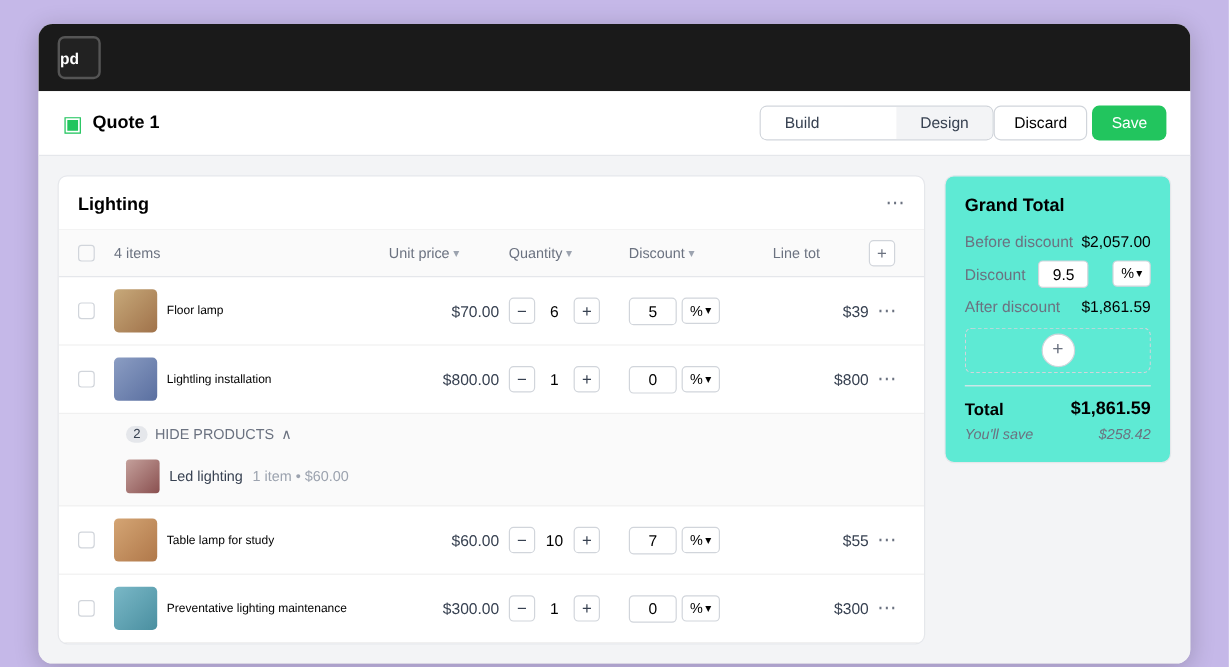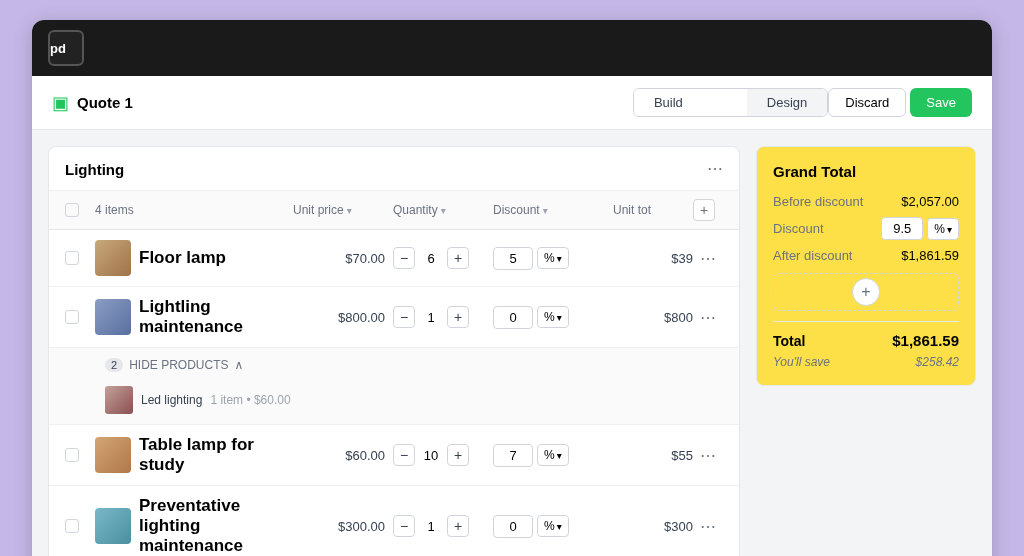--- a/index.html
+++ b/index.html
@@ -105,22 +105,22 @@
       gap: 16px;
     }
     .left-panel {
       flex: 1;
       background: white;
       border-radius: 8px;
       overflow: hidden;
       border: 1px solid #e5e7eb;
     }
     .right-panel {
-      width: 220px;
-      background: #fde047;
+      width: 189px;
+      background: #5eead4;
       border-radius: 8px;
       padding: 16px;
       border: 1px solid #e5e7eb;
       height: fit-content;
     }
     .section-header {
       padding: 12px 16px;
       display: flex;
       align-items: flex-end;
       justify-content: space-between;
@@ -179,22 +179,22 @@
     .product-img.install {
       background: linear-gradient(135deg, #8b9dc3 0%, #5a6fa0 100%);
     }
     .product-img.table-lamp {
       background: linear-gradient(135deg, #d4a574 0%, #b0784a 100%);
     }
     .product-img.maintenance {
       background: linear-gradient(135deg, #7ab8c7 0%, #4a8fa0 100%);
     }
     .product-name {
-      font-weight: 700;
-      font-size: 17px;
+      font-weight: 400;
+      font-size: 10px;
     }
     .price-cell { color: #374151; text-align: right; padding-right: 8px; }
     .qty-cell {
       display: flex;
       align-items: center;
       gap: 4px;
     }
     .qty-btn {
       width: 22px;
       height: 22px;
@@ -313,22 +313,22 @@
     .summary-value { font-weight: 500; }
     .discount-row {
       display: flex;
       justify-content: space-between;
       align-items: center;
       margin-bottom: 8px;
       font-size: 13px;
     }
     .discount-edit {
       display: flex;
-      align-items: flex-end;
-      gap: 4px;
+      align-items: flex-start;
+      gap: 20px;
     }
     .discount-val-input {
       width: 42px;
       border: 1px solid #d1d5db;
       border-radius: 4px;
       padding: 3px 6px;
       font-size: 13px;
       text-align: center;
     }
     .add-btn-row {
@@ -413,21 +413,21 @@
         </div>
         <div class="table-header-cell">
           <span>Quantity</span>
           <span class="sort-icon">▾</span>
         </div>
         <div class="table-header-cell">
           <span>Discount</span>
           <span class="sort-icon">▾</span>
         </div>
         <div class="table-header-cell">
-          <span>Unit tot</span>
+          <span>Line tot</span>
         </div>
         <div>
           <div class="add-col-btn">+</div>
         </div>
       </div>
 
       <div class="table-row">
         <div>
             <div class="checkbox"></div>
           </div>
@@ -451,21 +451,21 @@
         <div class="line-total">$39</div>
         <div class="more-btn">⋯</div>
       </div>
 
       <div class="table-row">
         <div>
             <div class="checkbox"></div>
           </div>
         <div class="product-cell">
           <div class="product-img install"></div>
-          <span class="product-name">Lightling maintenance</span>
+          <span class="product-name">Lightling installation</span>
         </div>
         <div class="price-cell">$800.00</div>
         <div class="qty-cell">
           <button class="qty-btn">−</button>
           <span class="qty-val">1</span>
           <button class="qty-btn">+</button>
         </div>
         <div class="discount-cell">
           <input class="discount-input" value="0" style="">
           <div class="pct-select">

